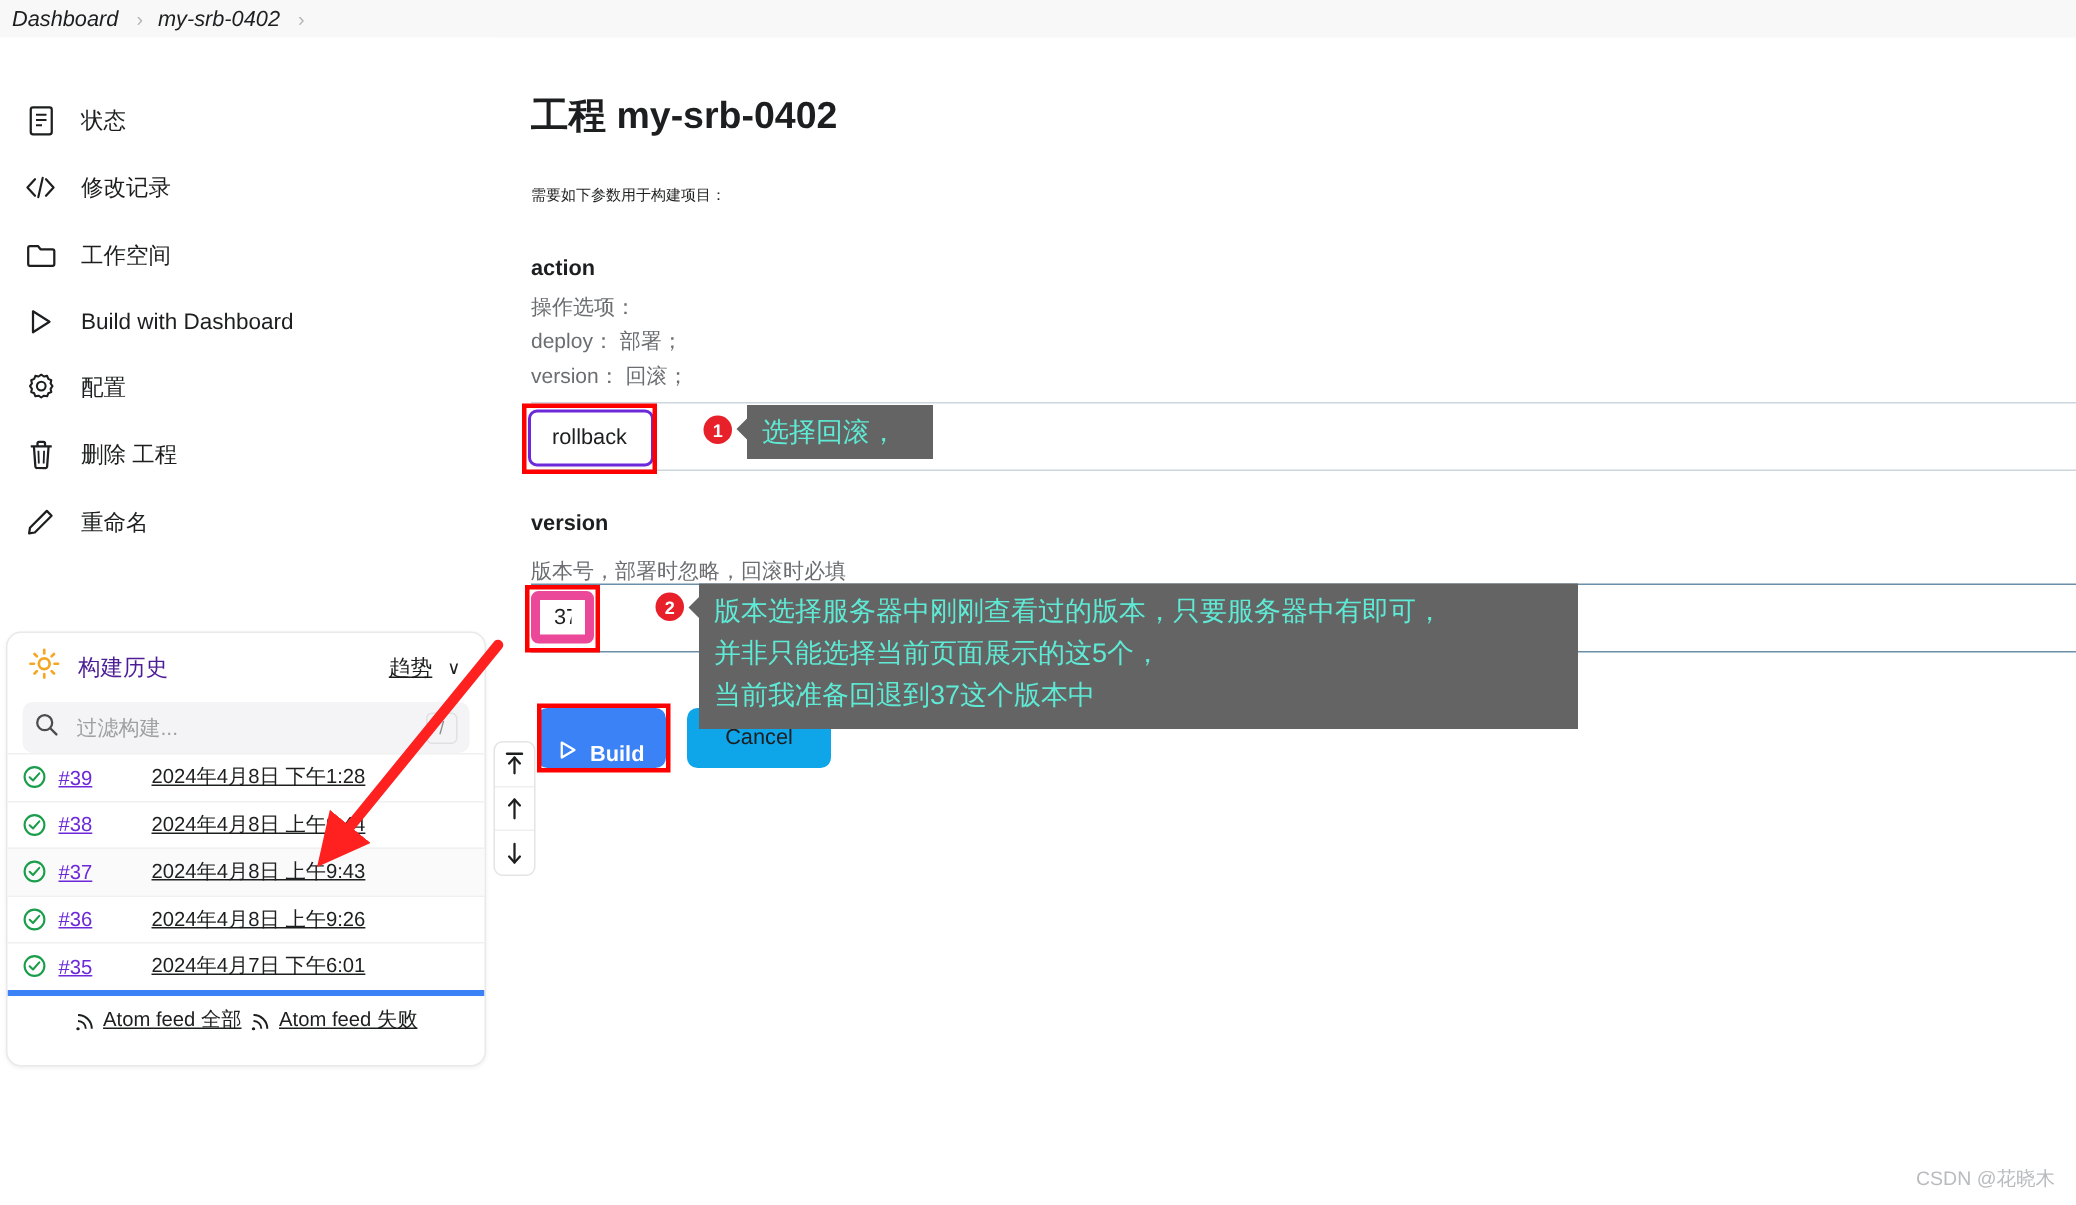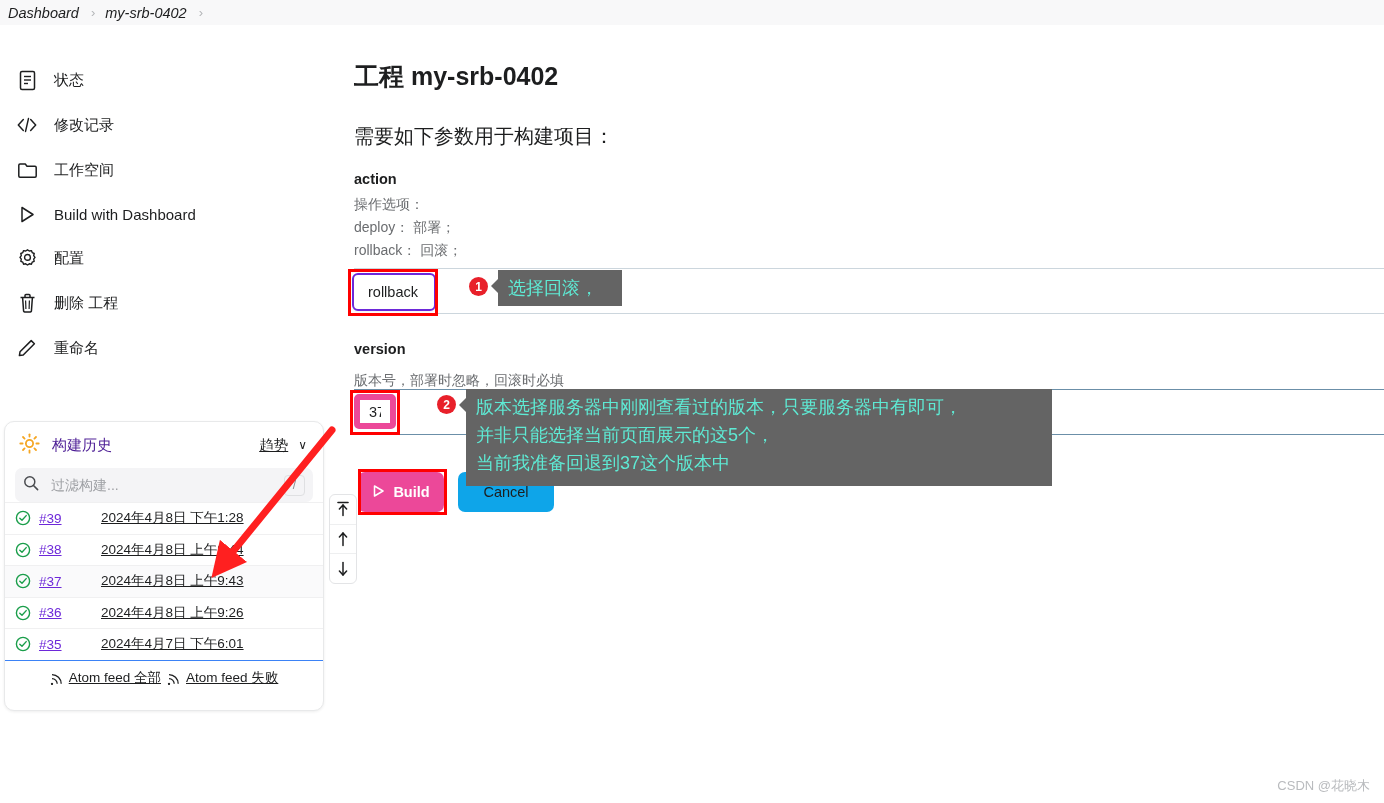--- a/index.html
+++ b/index.html
@@ -92,41 +92,41 @@
   .bh-row.sel { background: #fafafb; }
   .bh-check { width: 16px; height: 16px; flex: 0 0 16px; }
   .bh-num {
     font-size: 13.5px; color: #6d28d9; text-decoration: underline;
     margin-left: 8px; width: 62px; flex: 0 0 62px;
   }
   .bh-date {
     font-size: 13.5px; color: #1d1e1f; text-decoration: underline;
   }
   #bh-feeds {
-    border-top: 1px solid #3b82f6;
+    border-top: 4px solid #3b82f6;
     height: 36px; display: flex; align-items: center;
     justify-content: center; gap: 6px;
   }
   .feed {
     display: flex; align-items: center; gap: 5px; cursor: pointer;
     font-size: 13.5px; color: #1d1e1f;
   }
   .feed span { text-decoration: underline; }
 
   
   #main { position: absolute; left: 354px; top: 25px; width: 1030px; }
   #page-title {
     position: absolute; left: 0; top: 35px;
     font-size: 25px; font-weight: bold; color: #1d1e1f;
     white-space: nowrap;
   }
   #page-title .proj { font-weight: bold; }
   #intro {
     position: absolute; left: 0; top: 98px;
-    font-size: 20px; color: #1d1e1f;
+    font-size: 10px; color: #1d1e1f;
   }
 
   .param-name {
     position: absolute; font-size: 14.5px; font-weight: bold; color: #1d1e1f;
   }
   .param-desc {
     position: absolute; font-size: 14px; color: #6b6d70;
     line-height: 23px; white-space: pre-line;
   }
 
@@ -184,23 +184,23 @@
   .callout::before {
     content: ""; position: absolute; left: -7px; top: 9px;
     border-top: 7px solid transparent;
     border-bottom: 7px solid transparent;
     border-right: 7px solid #646464;
   }
 
   
   #build-btn {
     position: absolute;
-    background: #ec4899; color: #ffffff;
+    background: #3b82f6; color: #ffffff;
     border: none; border-radius: 7px;
-    display: flex; align-items: center; justify-content: center;
+    display: flex; align-items: flex-end; justify-content: center;
     gap: 8px; font-size: 14.5px; font-weight: bold;
     cursor: pointer; font-family: inherit;
   }
   #cancel-btn {
     position: absolute;
     background: #0ea5e9; color: #1d1e1f;
     border: none; border-radius: 7px;
     display: flex; align-items: center; justify-content: center;
     font-size: 14.5px; cursor: pointer; font-family: inherit;
   }
@@ -443,21 +443,21 @@
   <div id="page-title">
     <span>工程</span>
     <span class="proj">my-srb-0402</span>
   </div>
 
   <div id="intro">需要如下参数用于构建项目：</div>
 
   <div class="param-name" style="left:0; top:146px">action</div>
   <div class="param-desc" style="left:0; top:168px">操作选项：
 deploy： 部署；
-rollback： 回滚；</div>
+version： 回滚；</div>
 
   <div class="param-name" style="left:0; top:316px">version</div>
   <div class="param-desc" style="left:0; top:344px">版本号，部署时忽略，回滚时必填</div>
 </div>
 
 <div class="field-row" style="left:354px; top:268px; width:1030px; height:46px"></div>
 <div class="select-box" style="left:352px; top:273px; width:84px; height:38px">
   <span>rollback</span>
 </div>
 

